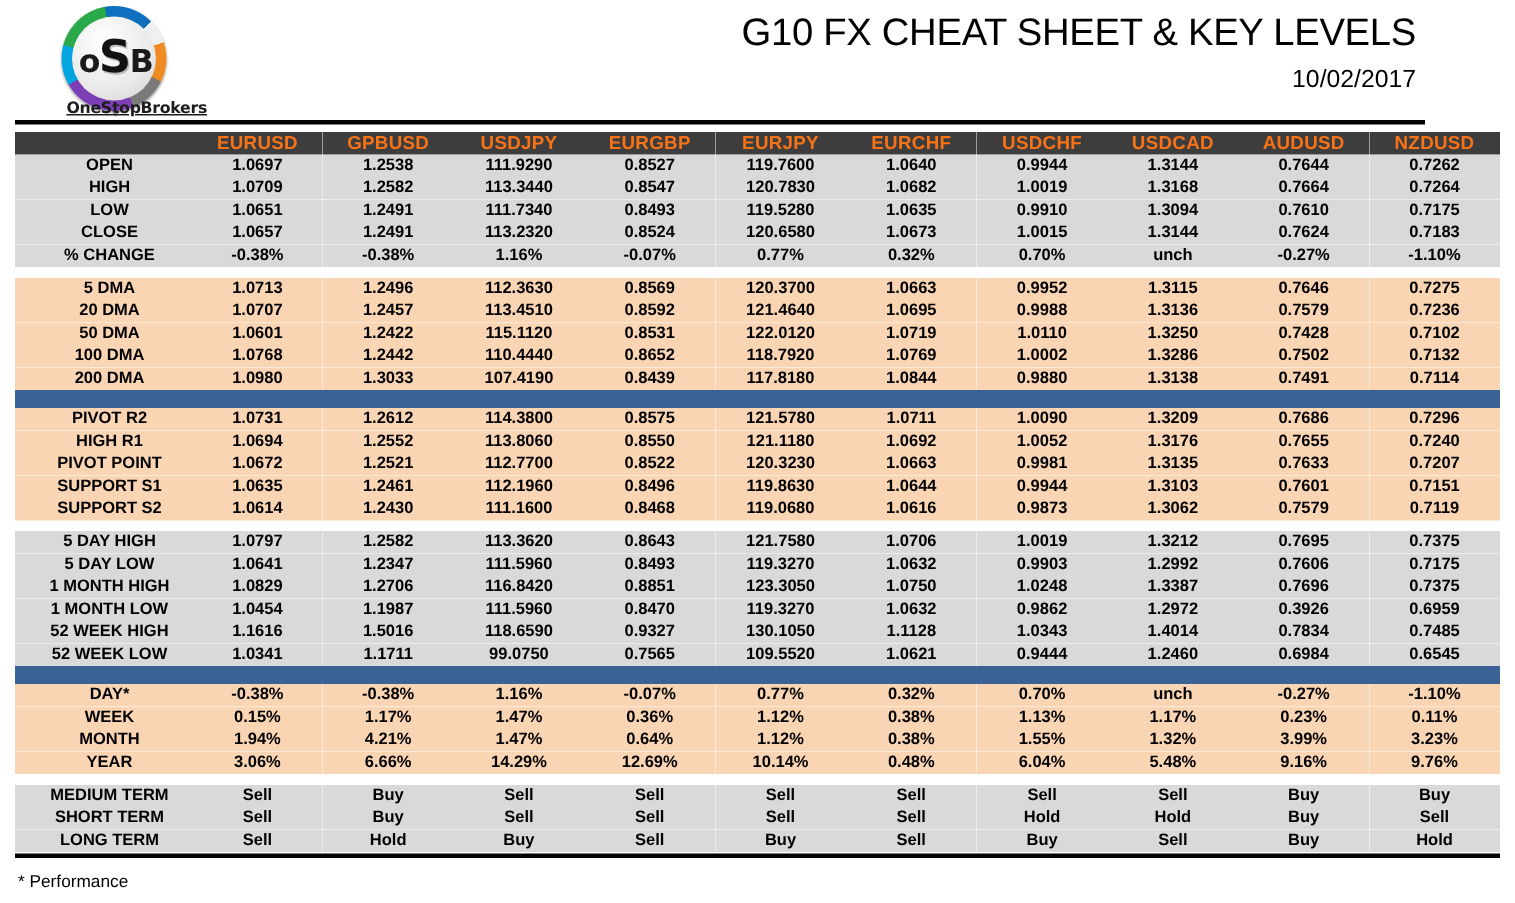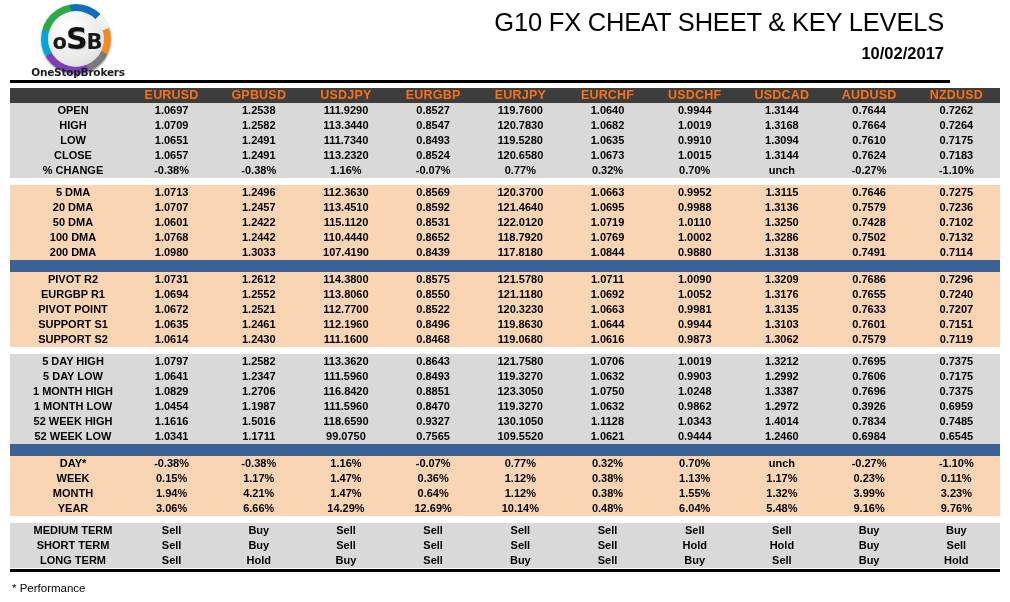--- a/index.html
+++ b/index.html
@@ -83,45 +83,46 @@
   }
   .logo-text .big {
     font-size: 30px;
     color: #111;
     text-shadow: 1px 1px 0 #bbb;
   }
   .logo-caption {
     position: absolute;
     left: 0; top: 62px;
     width: 120px;
-    text-align: center;
+    text-align: right;
     font-size: 10.5px;
     font-weight: bold;
     color: #1d1d1d;
     font-family: "DejaVu Sans", sans-serif;
     letter-spacing: -.2px;
     z-index: 4;
+    text-decoration: underline;
   }
   .title-block {
     position: absolute;
     right: 16px; top: 8px;
     text-align: right;
   }
   .main-title {
     font-size: 25.5px;
     font-weight: normal;
     color: #000;
     letter-spacing: -.2px;
     font-family: "Liberation Sans", sans-serif;
     white-space: nowrap;
   }
   .sheet-date {
     margin-top: 7px;
     font-size: 16.5px;
-    font-weight: bold;
+    font-weight: normal;
     color: #000;
   }
   .header-rule {
     position: absolute;
     left: 10px; right: 10px; top: 80px;
     height: 3px;
     background: #000;
   }
 
   
@@ -410,21 +411,21 @@
         <td class="val ">114.3800</td>
         <td class="val ">0.8575</td>
         <td class="val ">121.5780</td>
         <td class="val ">1.0711</td>
         <td class="val ">1.0090</td>
         <td class="val ">1.3209</td>
         <td class="val ">0.7686</td>
         <td class="val ">0.7296</td>
       </tr>
       <tr class="band-peach">
-        <td class="lbl lbl-green">EURGBP R1</td>
+        <td class="lbl lbl-green">HIGH R1</td>
         <td class="val ">1.0694</td>
         <td class="val ">1.2552</td>
         <td class="val ">113.8060</td>
         <td class="val ">0.8550</td>
         <td class="val ">121.1180</td>
         <td class="val ">1.0692</td>
         <td class="val ">1.0052</td>
         <td class="val ">1.3176</td>
         <td class="val ">0.7655</td>
         <td class="val ">0.7240</td>

